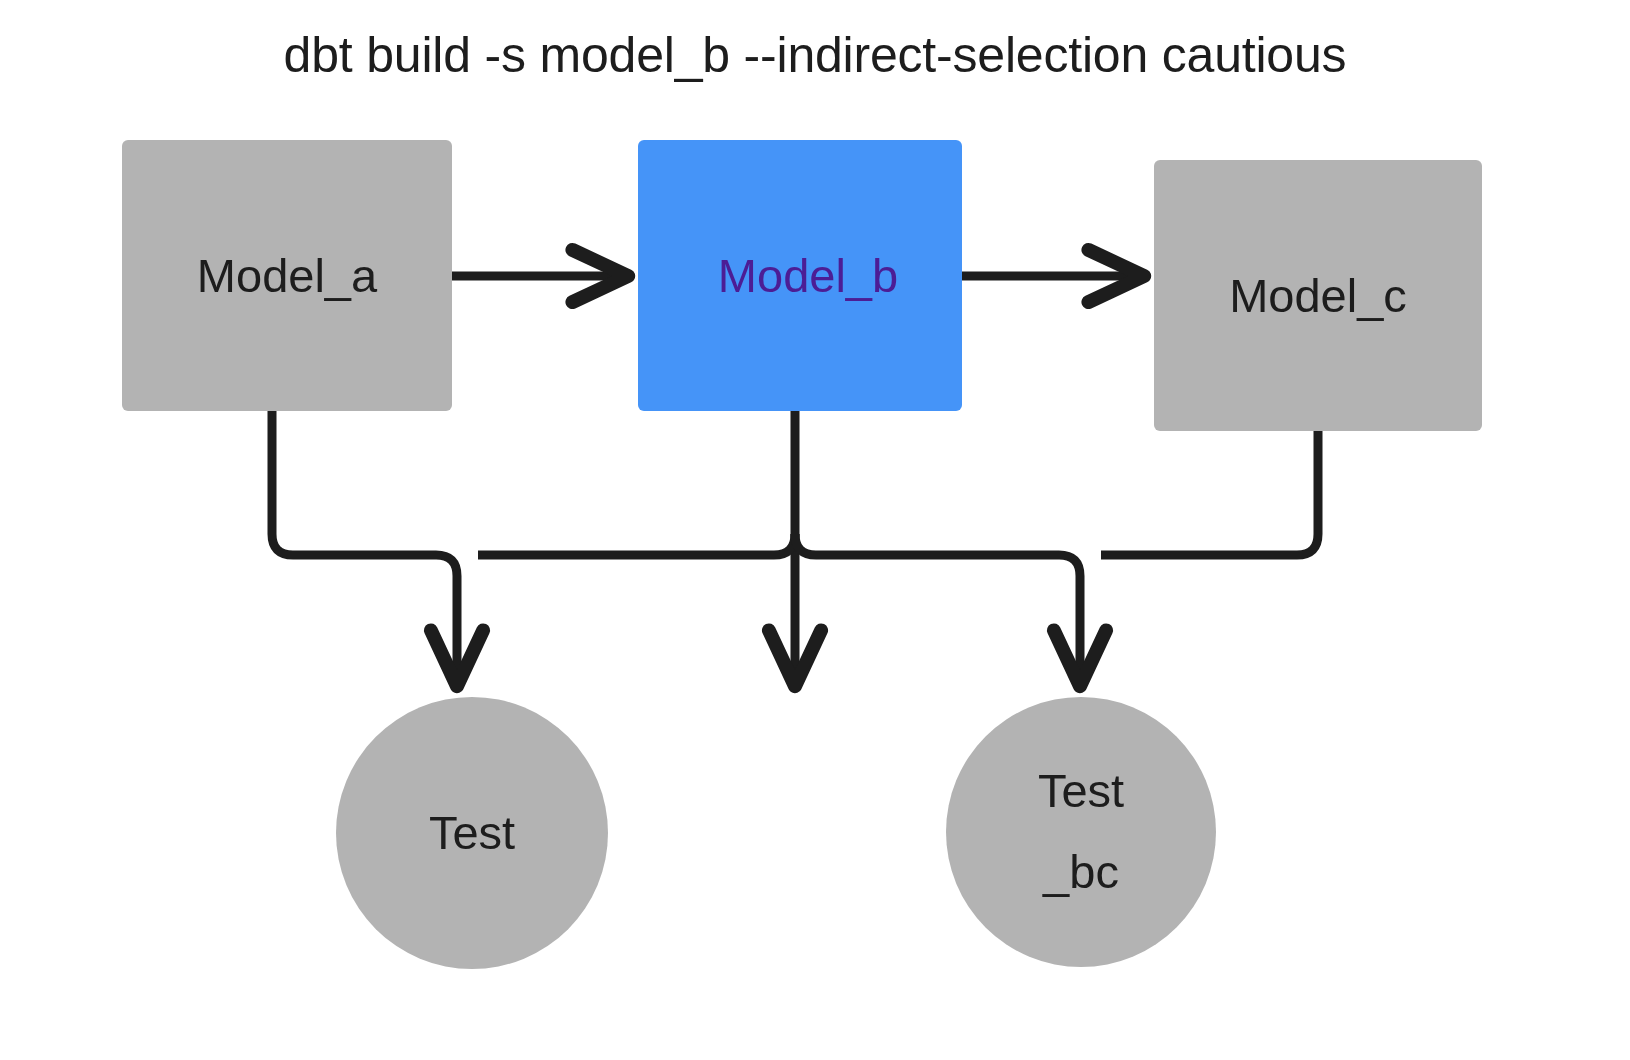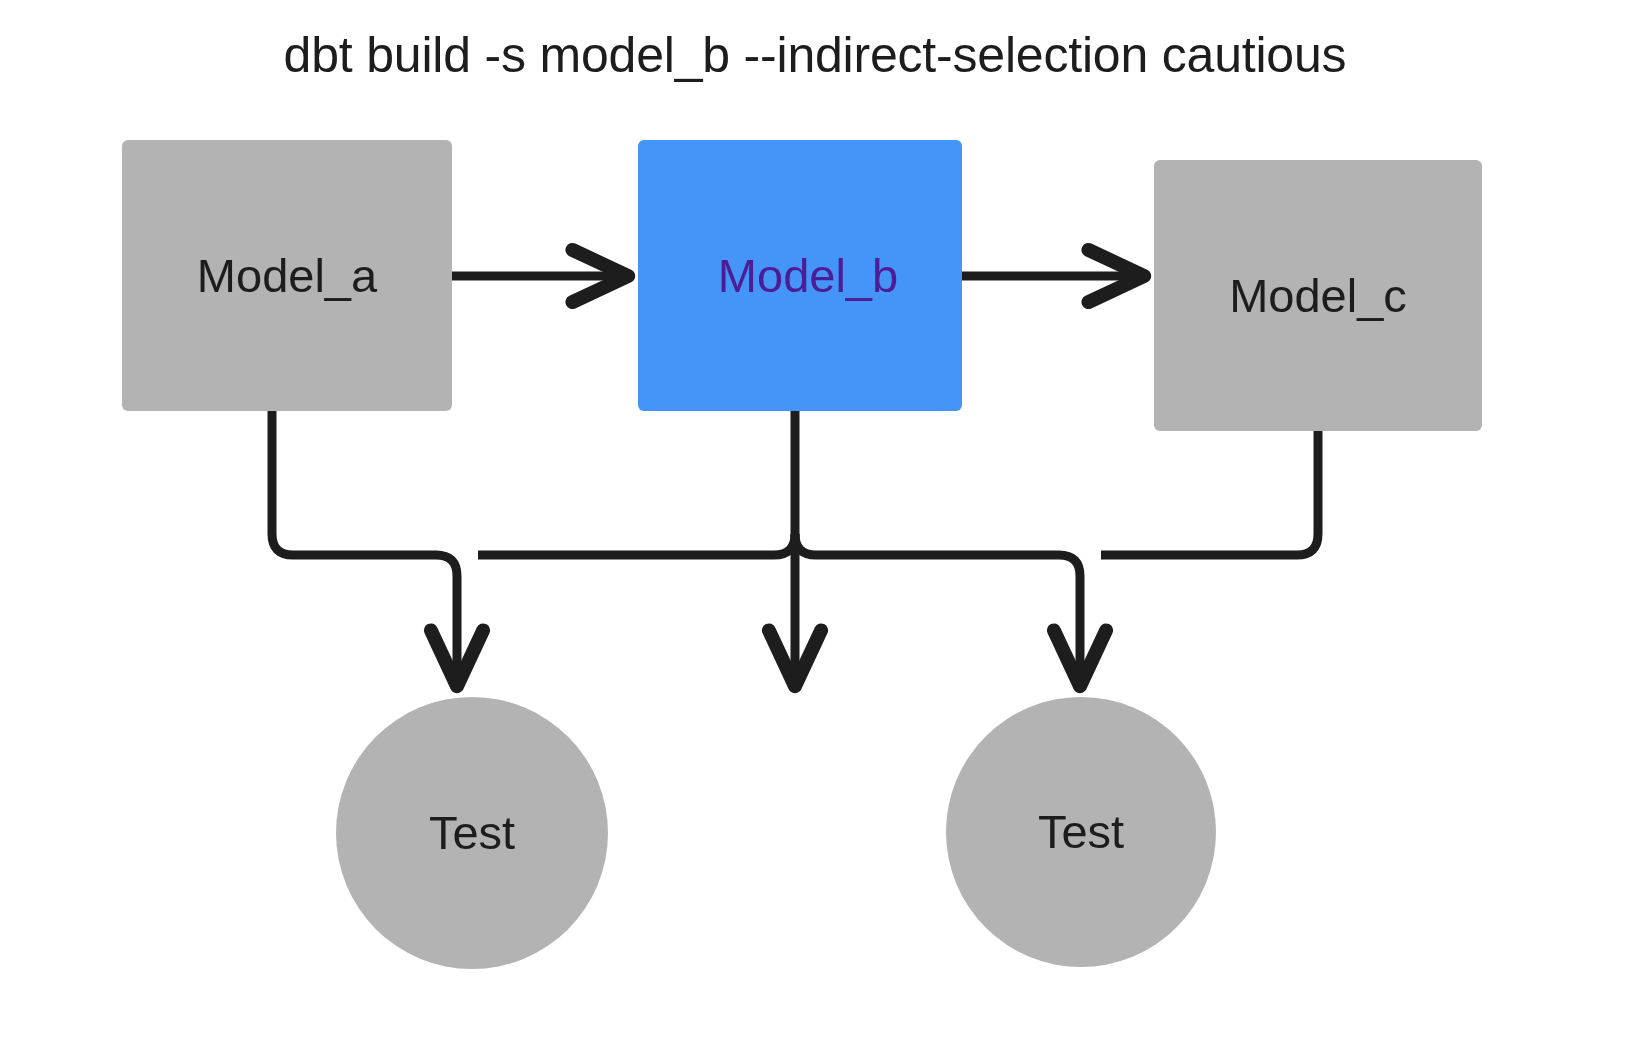--- a/index.html
+++ b/index.html
@@ -113,15 +113,16 @@
     <span class="node-label">Model_c</span>
   </div>
 
   <div class="node-circle two-line" style="left:336px; top:697px; width:272px; height:272px; background:#b3b3b3; color:#1d1d1d;">
     <span class="line">Test</span>
   </div>
 
 
   <div class="node-circle two-line" style="left:946px; top:697px; width:270px; height:270px; background:#b3b3b3; color:#1d1d1d;">
     <span class="line">Test</span>
+    <span class="line">_bc</span>
   </div>
 
 </div>
 
 </body></html>

